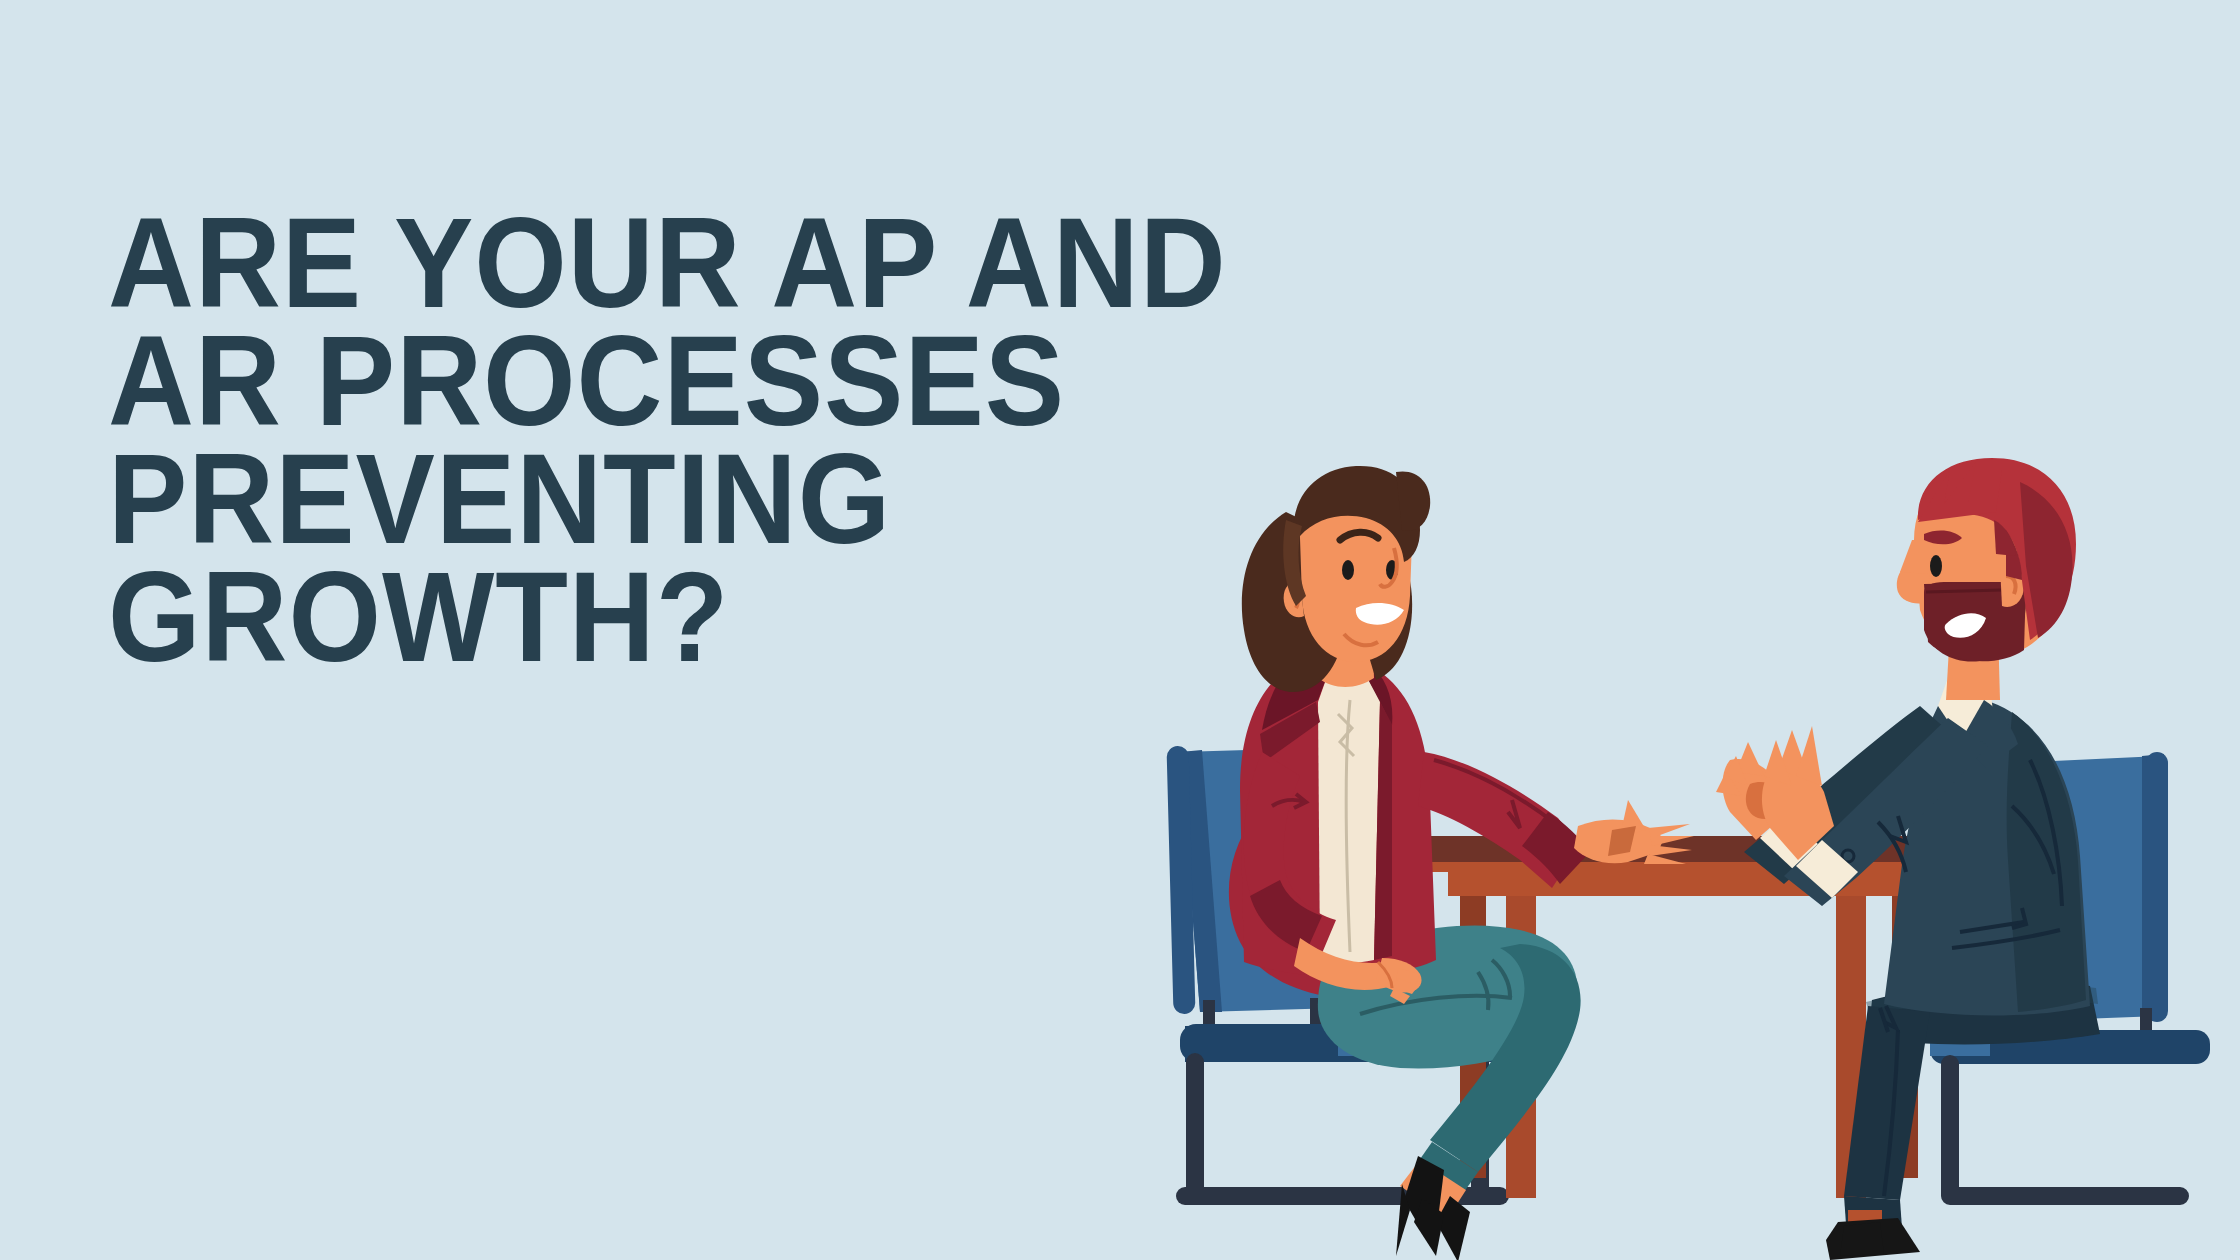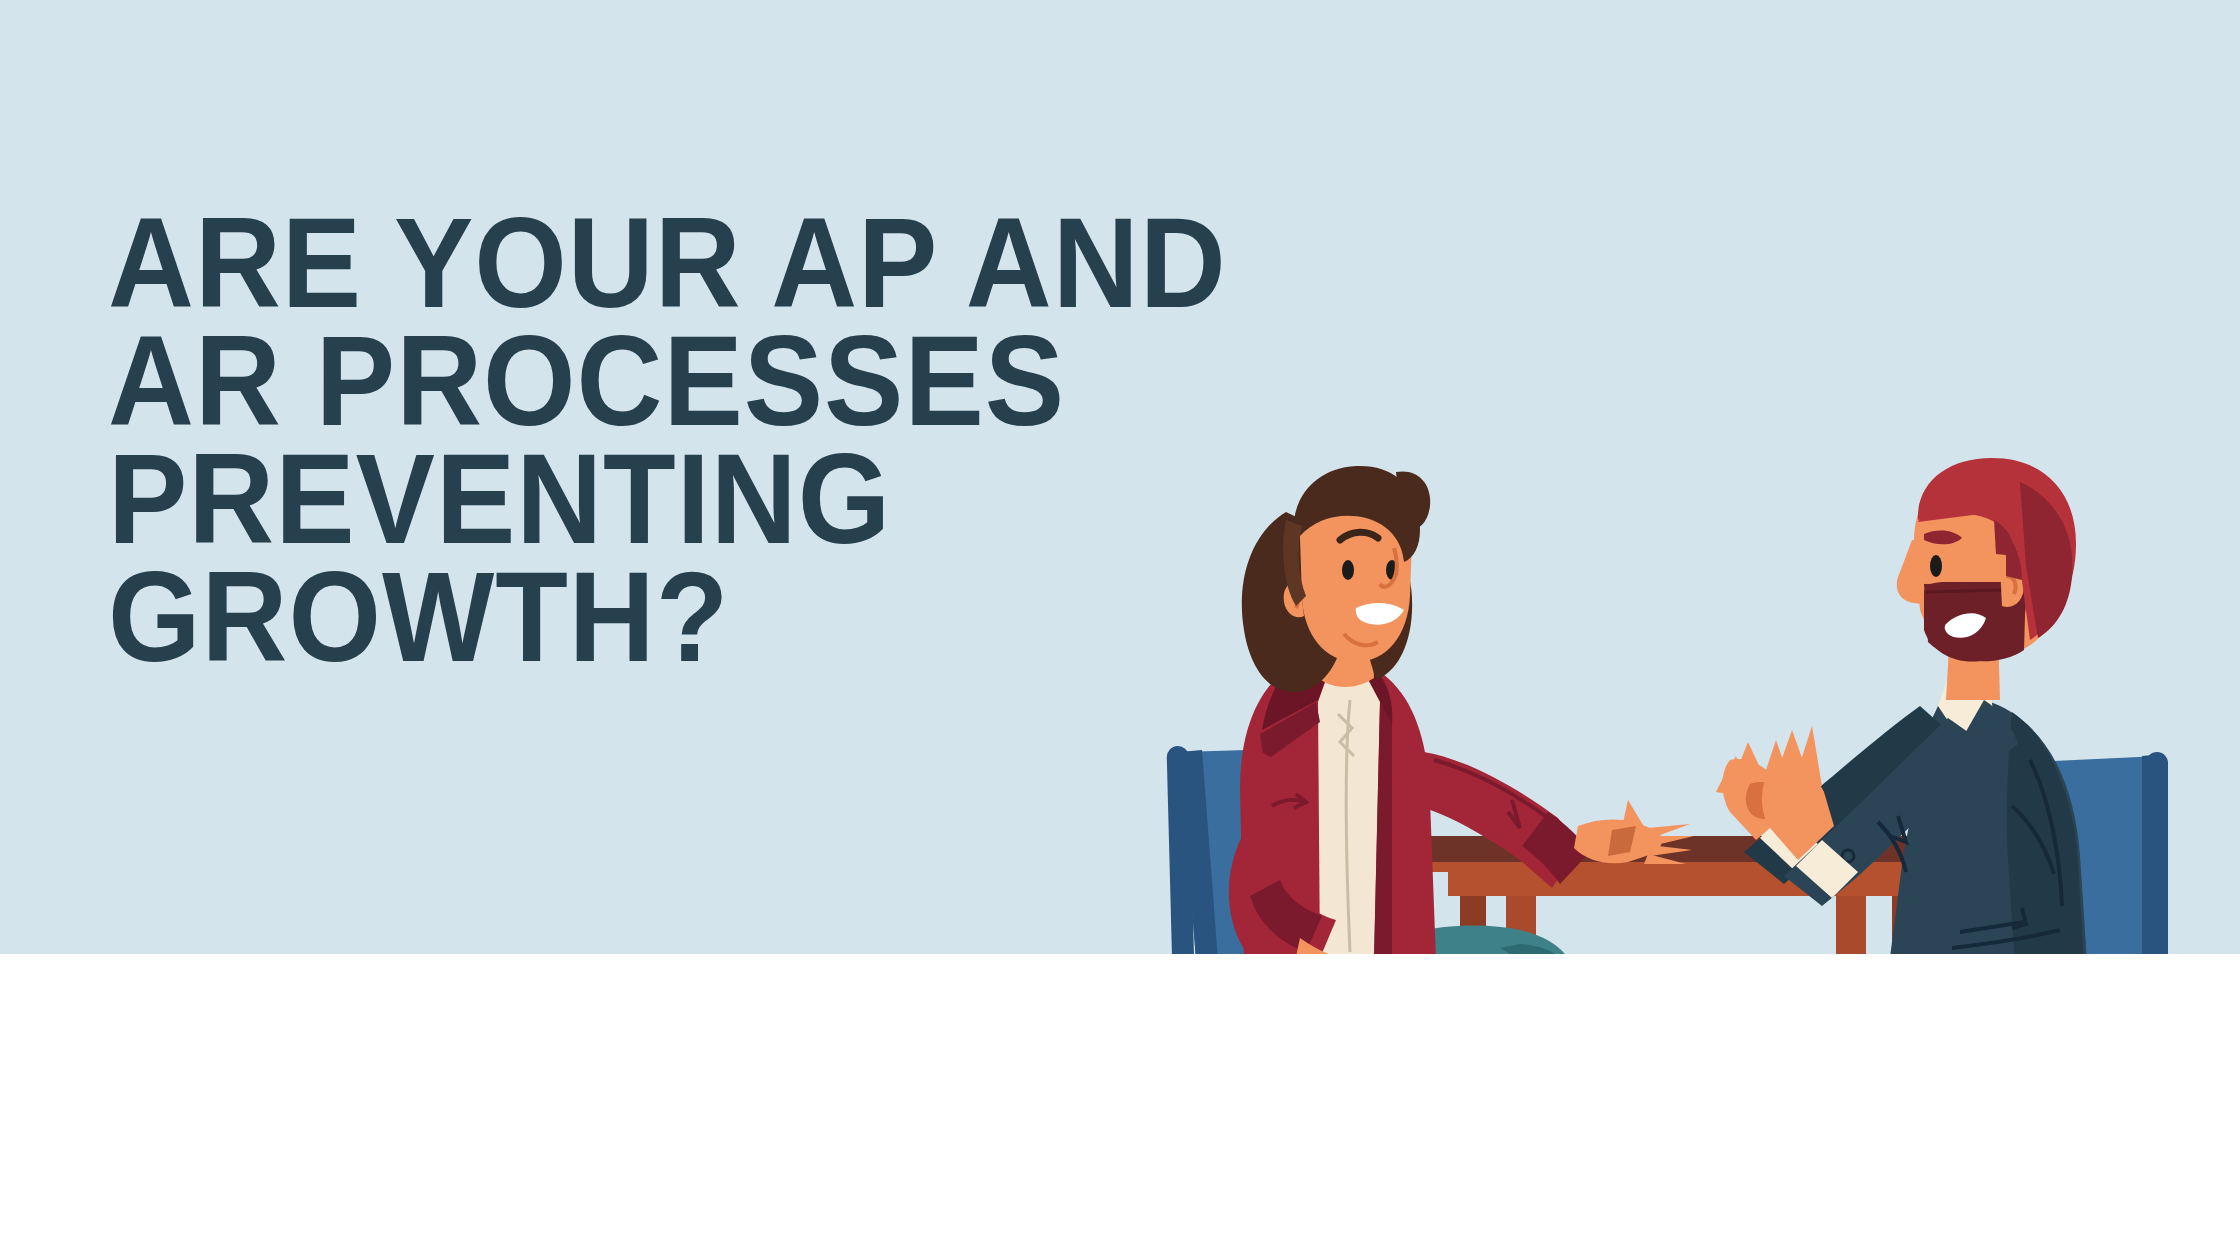--- a/index.html
+++ b/index.html
@@ -10,21 +10,21 @@
   body {
     width: 2240px;
     height: 1260px;
     overflow: hidden;
     font-family: "Liberation Sans", sans-serif;
   }
 
   #banner {
     position: relative;
     width: 2240px;
-    height: 954px;
+    height: 1260px;
     background: #d4e4ec;
     overflow: hidden;
   }
 
   
   #headline {
     position: absolute;
     left: 108px;
     top: 118px;
     width: 1230px;

